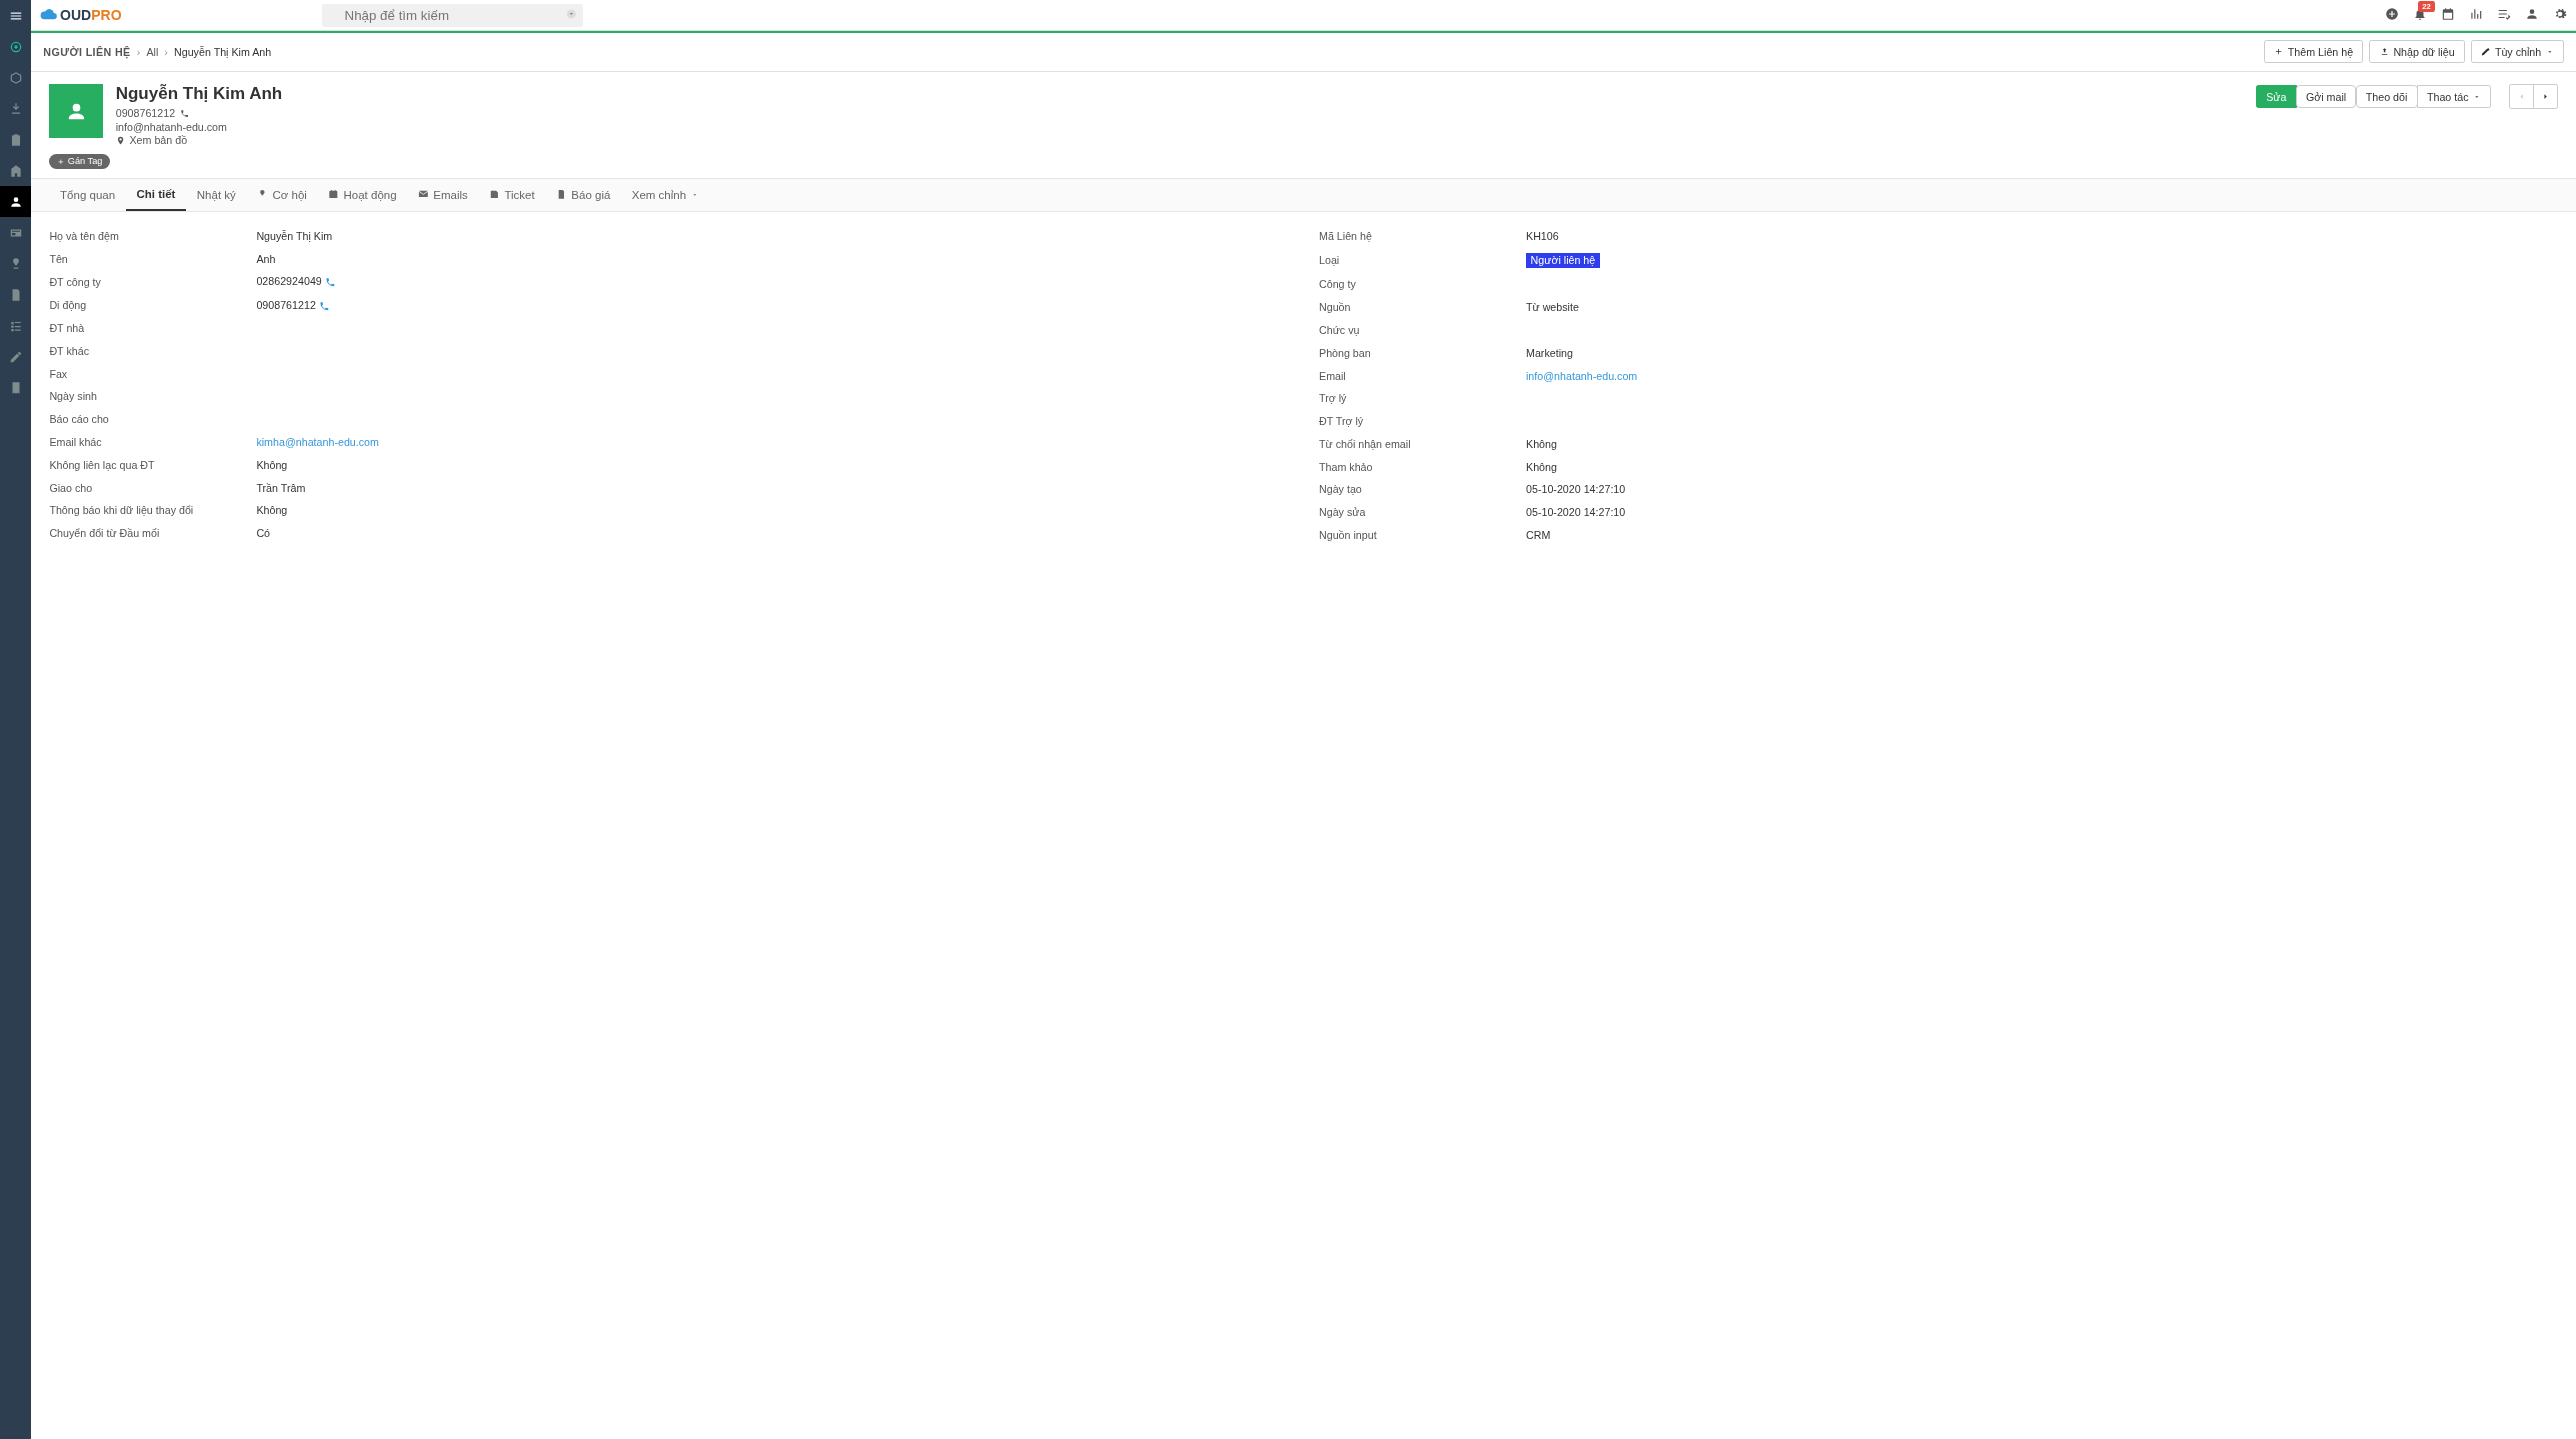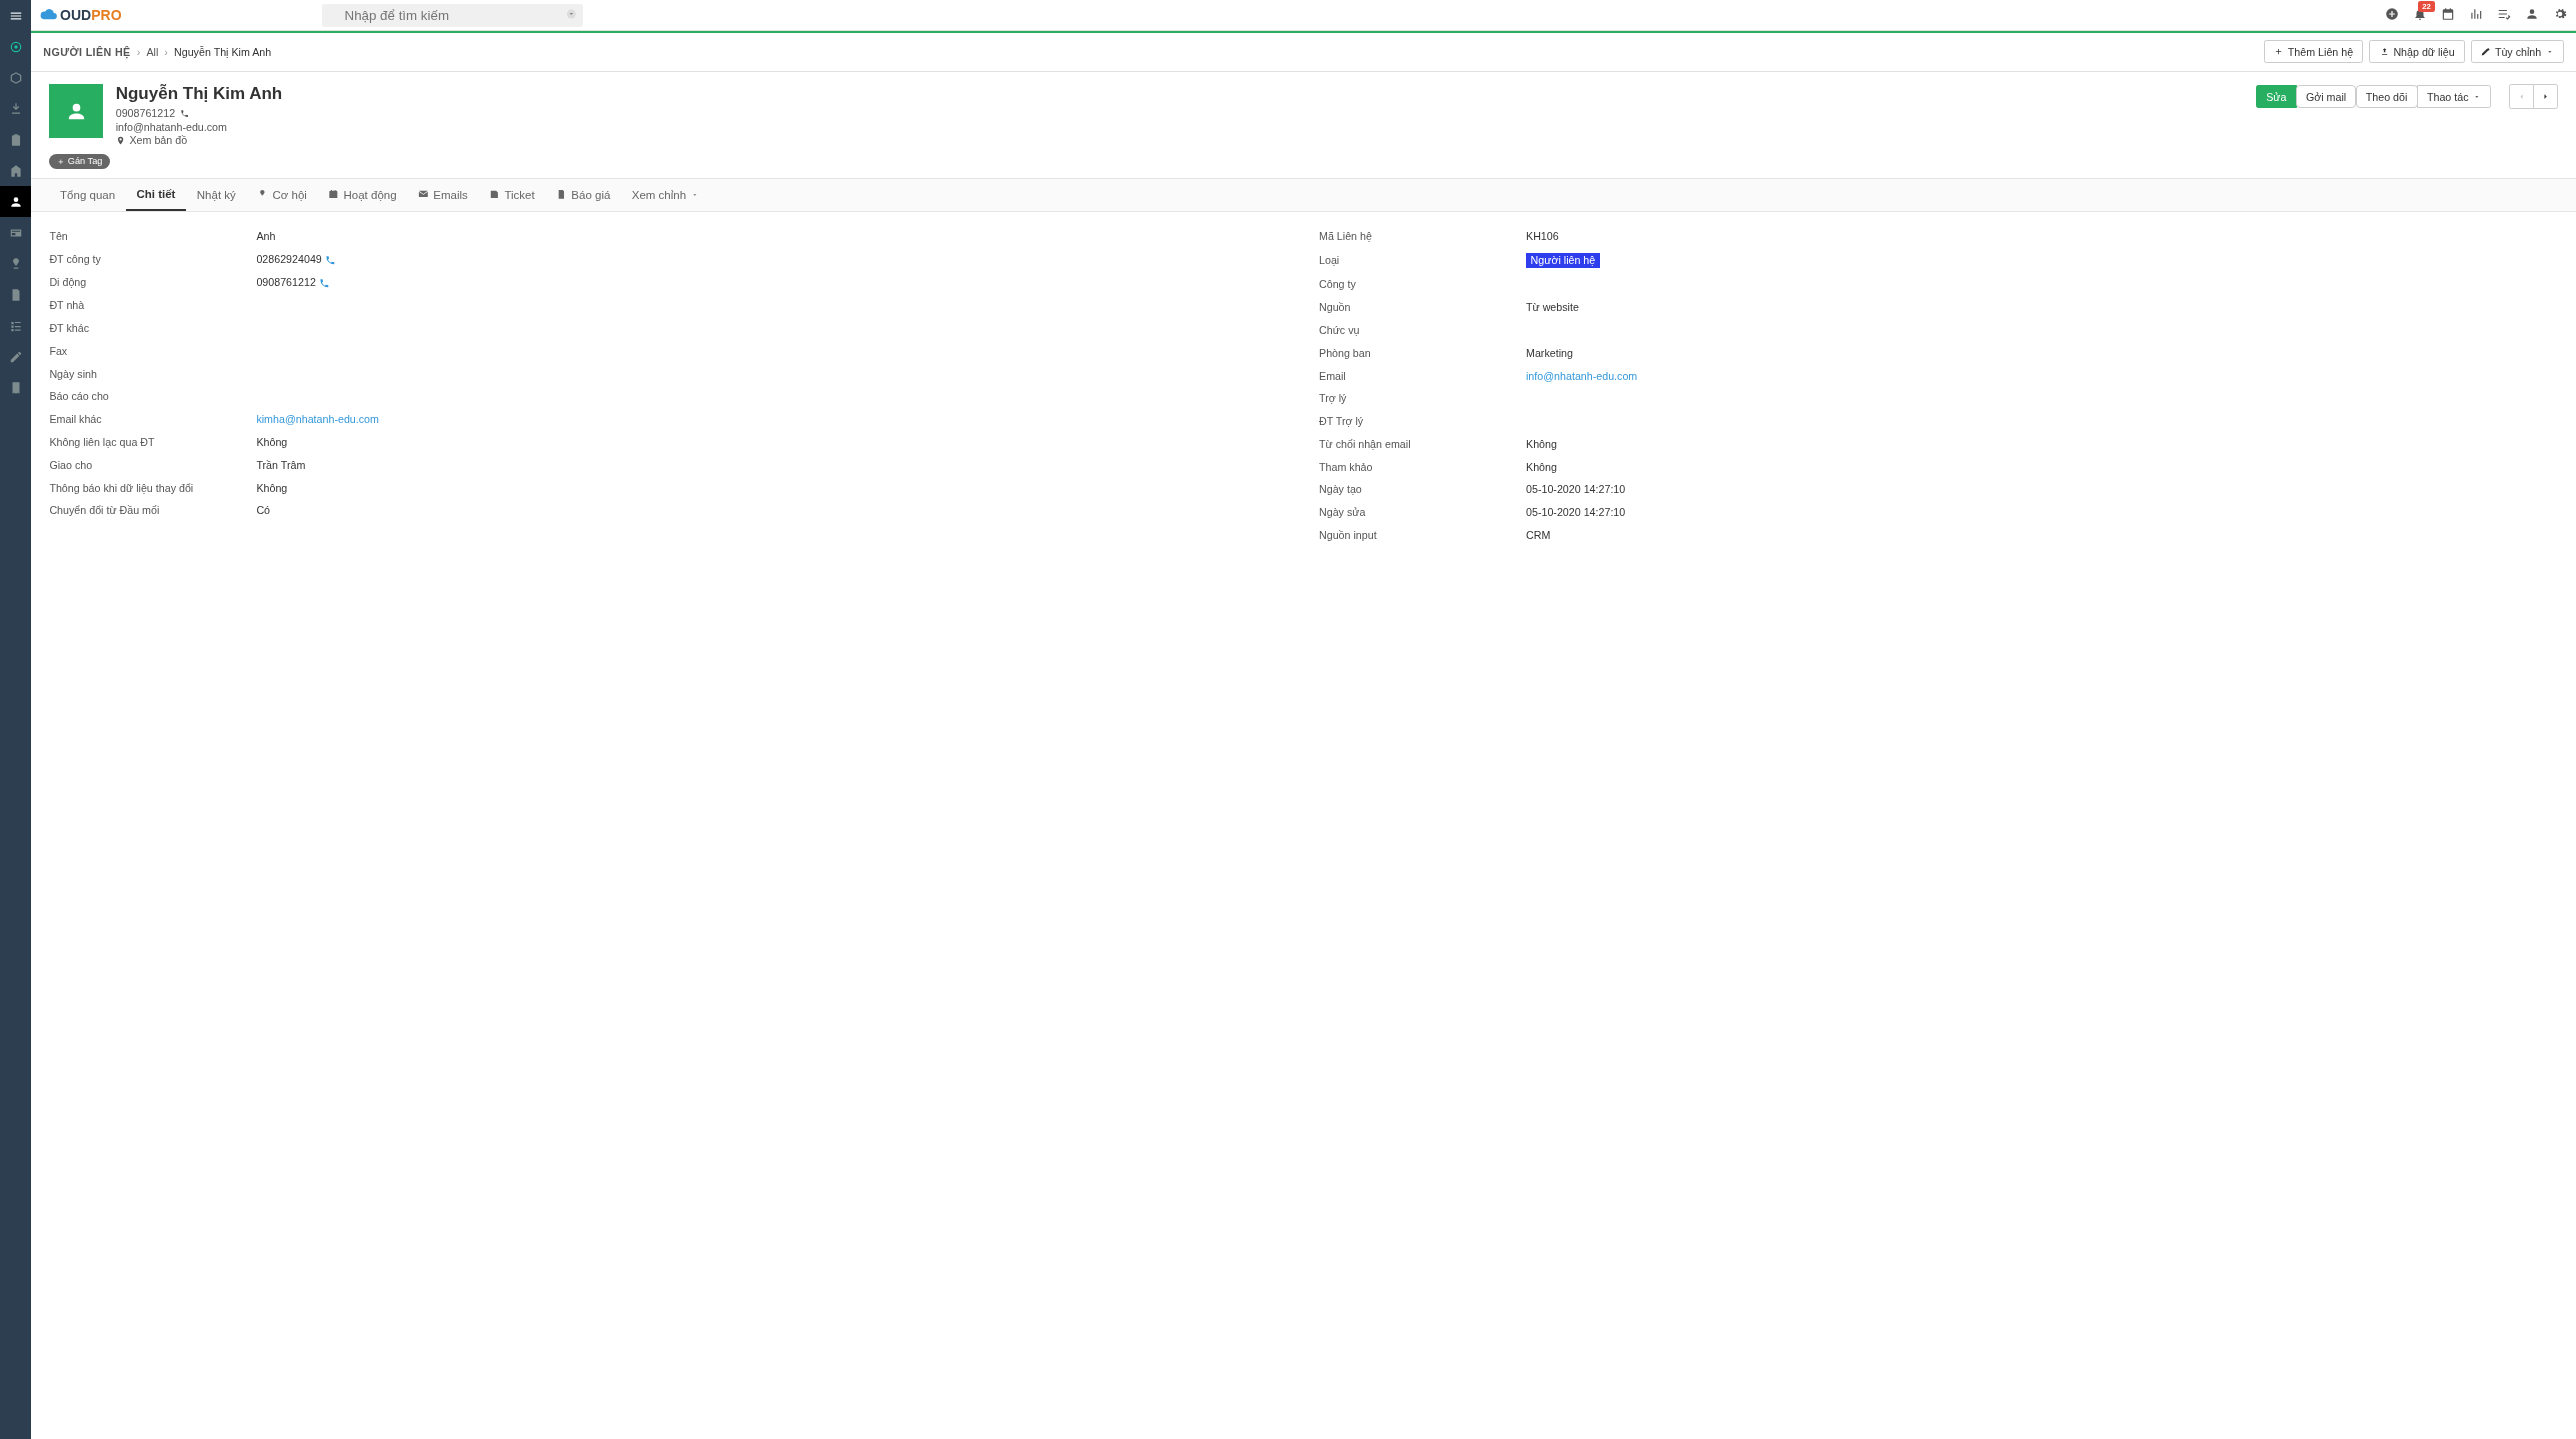--- a/index.html
+++ b/index.html
@@ -345,20 +345,24 @@
           <svg viewBox="0 0 24 24" style="width:7.7px;height:7.7px">
             <path d="M7 10l5 5 5-5z"></path>
           </svg>
         </div>
     </div>
 
     <div class="section">
       <div class="detail-grid">
         <div class="detail-col" id="left-col">
             <div class="detail-row">
+              <div class="label">Họ và tên đệm</div>
+              <div class="value">Nguyễn Thị Kim</div>
+            </div>
+            <div class="detail-row">
               <div class="label">Tên</div>
               <div class="value">Anh</div>
             </div>
             <div class="detail-row">
               <div class="label">ĐT công ty</div>
               <div class="value">02862924049<svg viewBox="0 0 24 24" width="10.7" height="10.7" class="phone-ico">
                   <path fill="#3498db" d="M6.6 10.8a15 15 0 006.6 6.6l2.2-2.2a1 1 0 011-.25 11 11 0 003.5.56 1 1 0 011 1V20a1 1 0 01-1 1A17 17 0 013 4a1 1 0 011-1h3.5a1 1 0 011 1 11 11 0 00.56 3.5 1 1 0 01-.25 1L6.6 10.8z"></path>
                 </svg></div>
             </div>
             <div class="detail-row">

